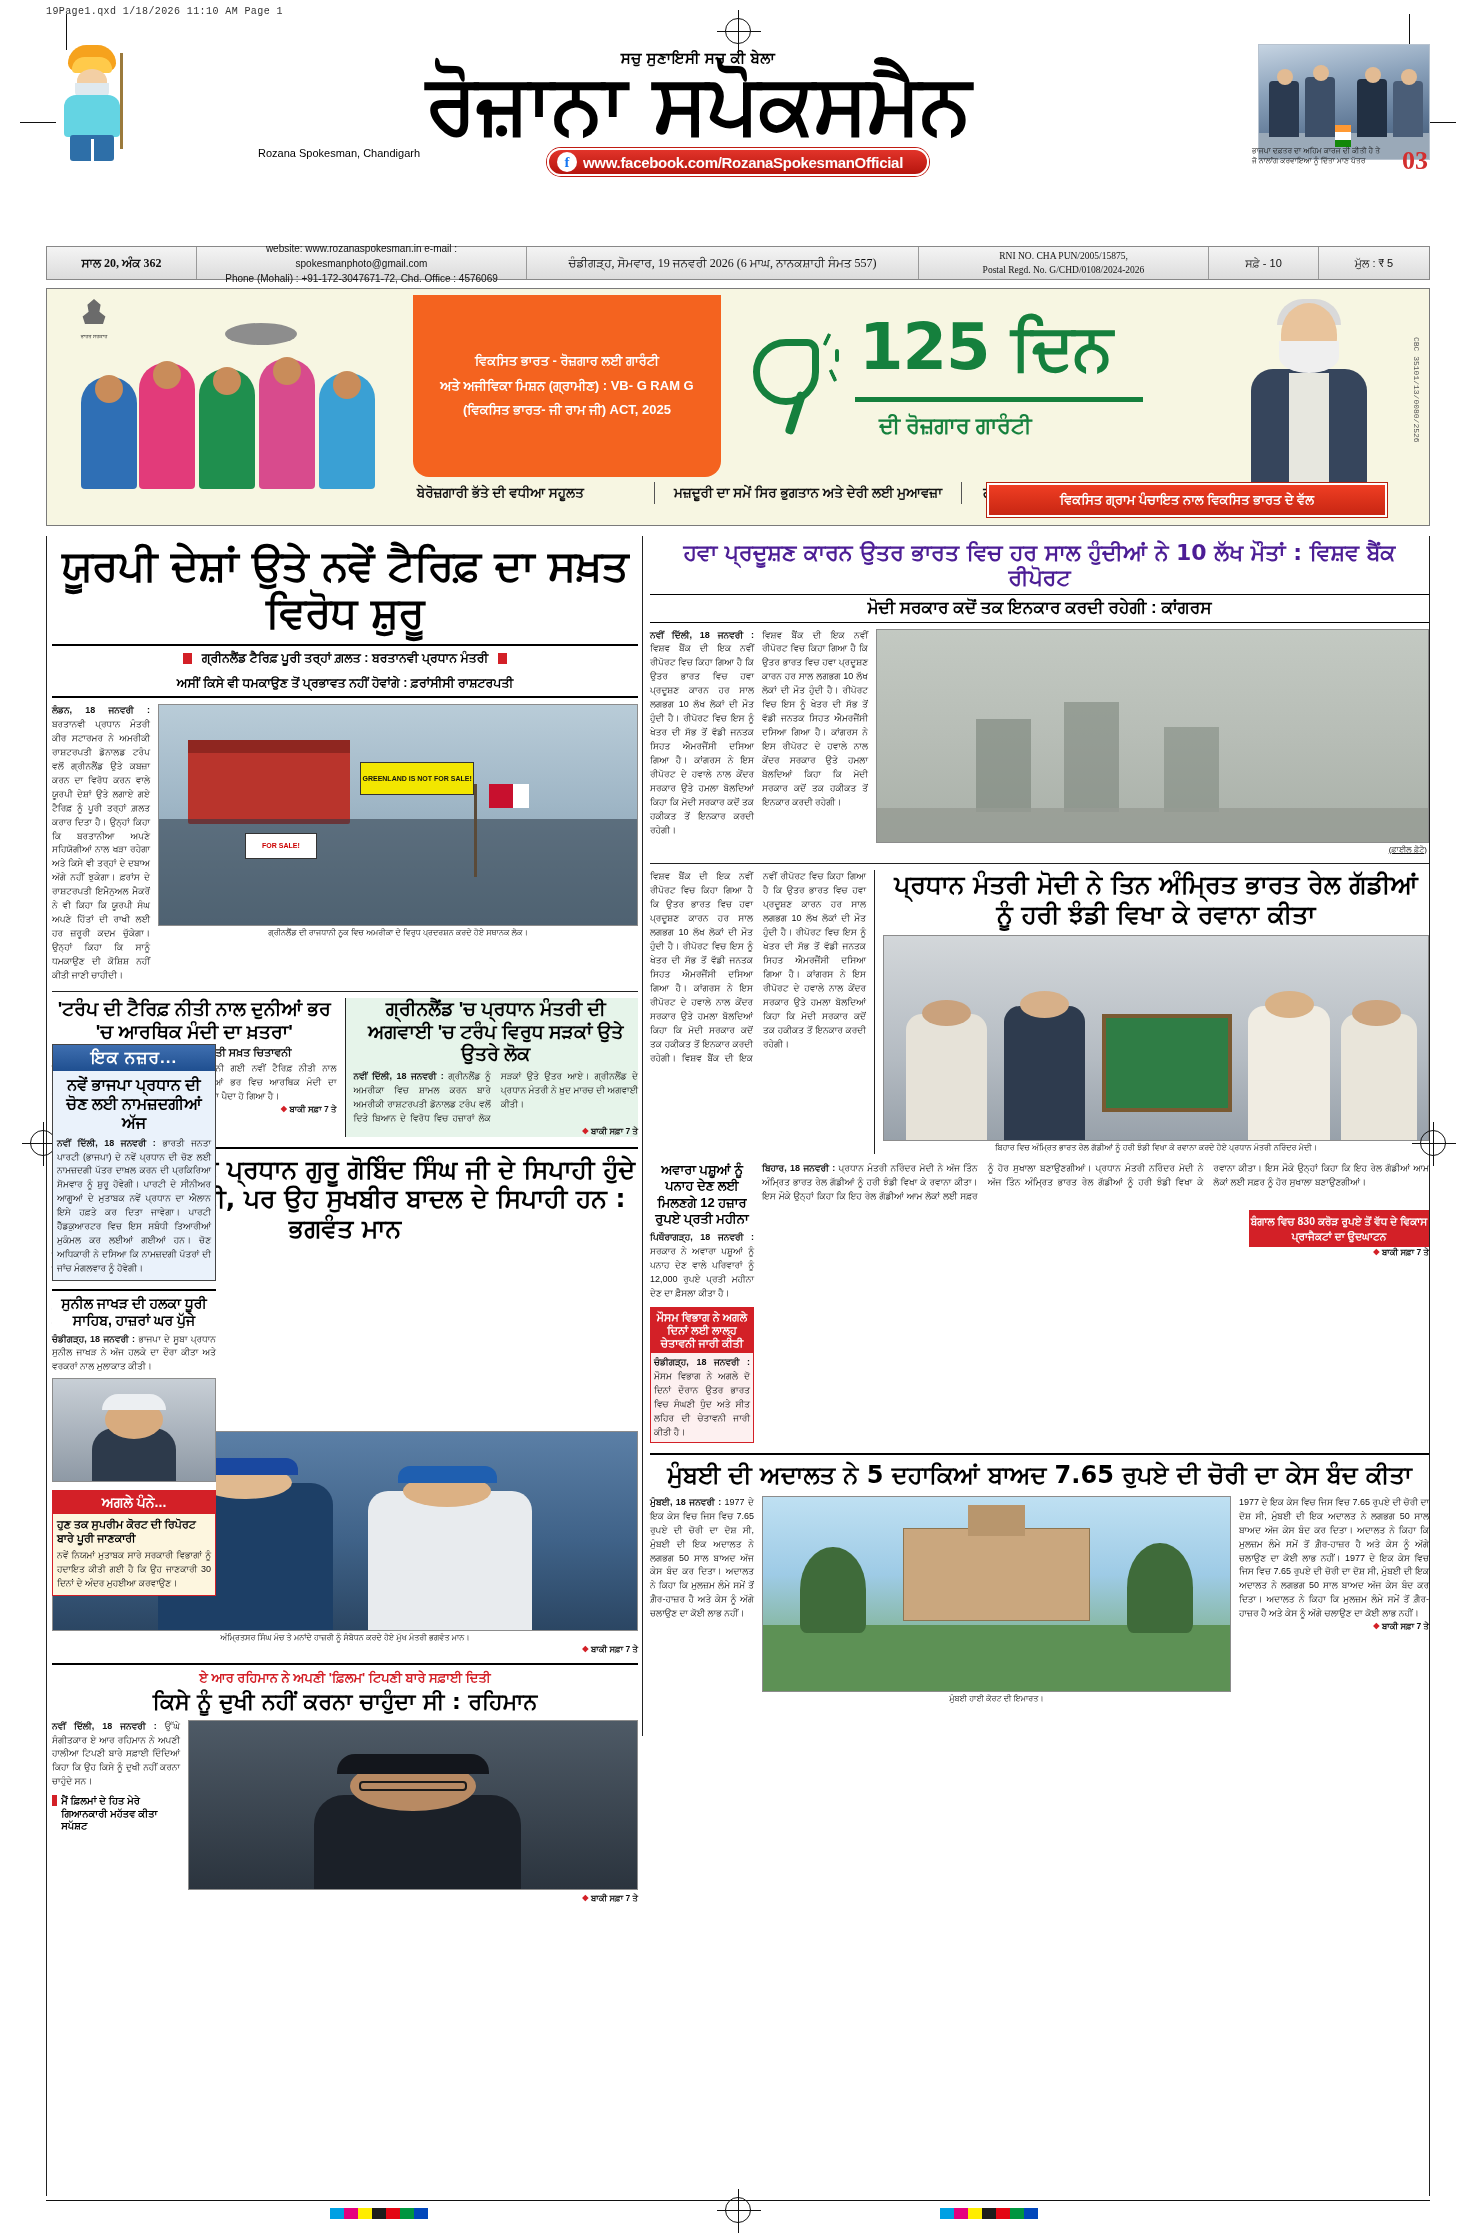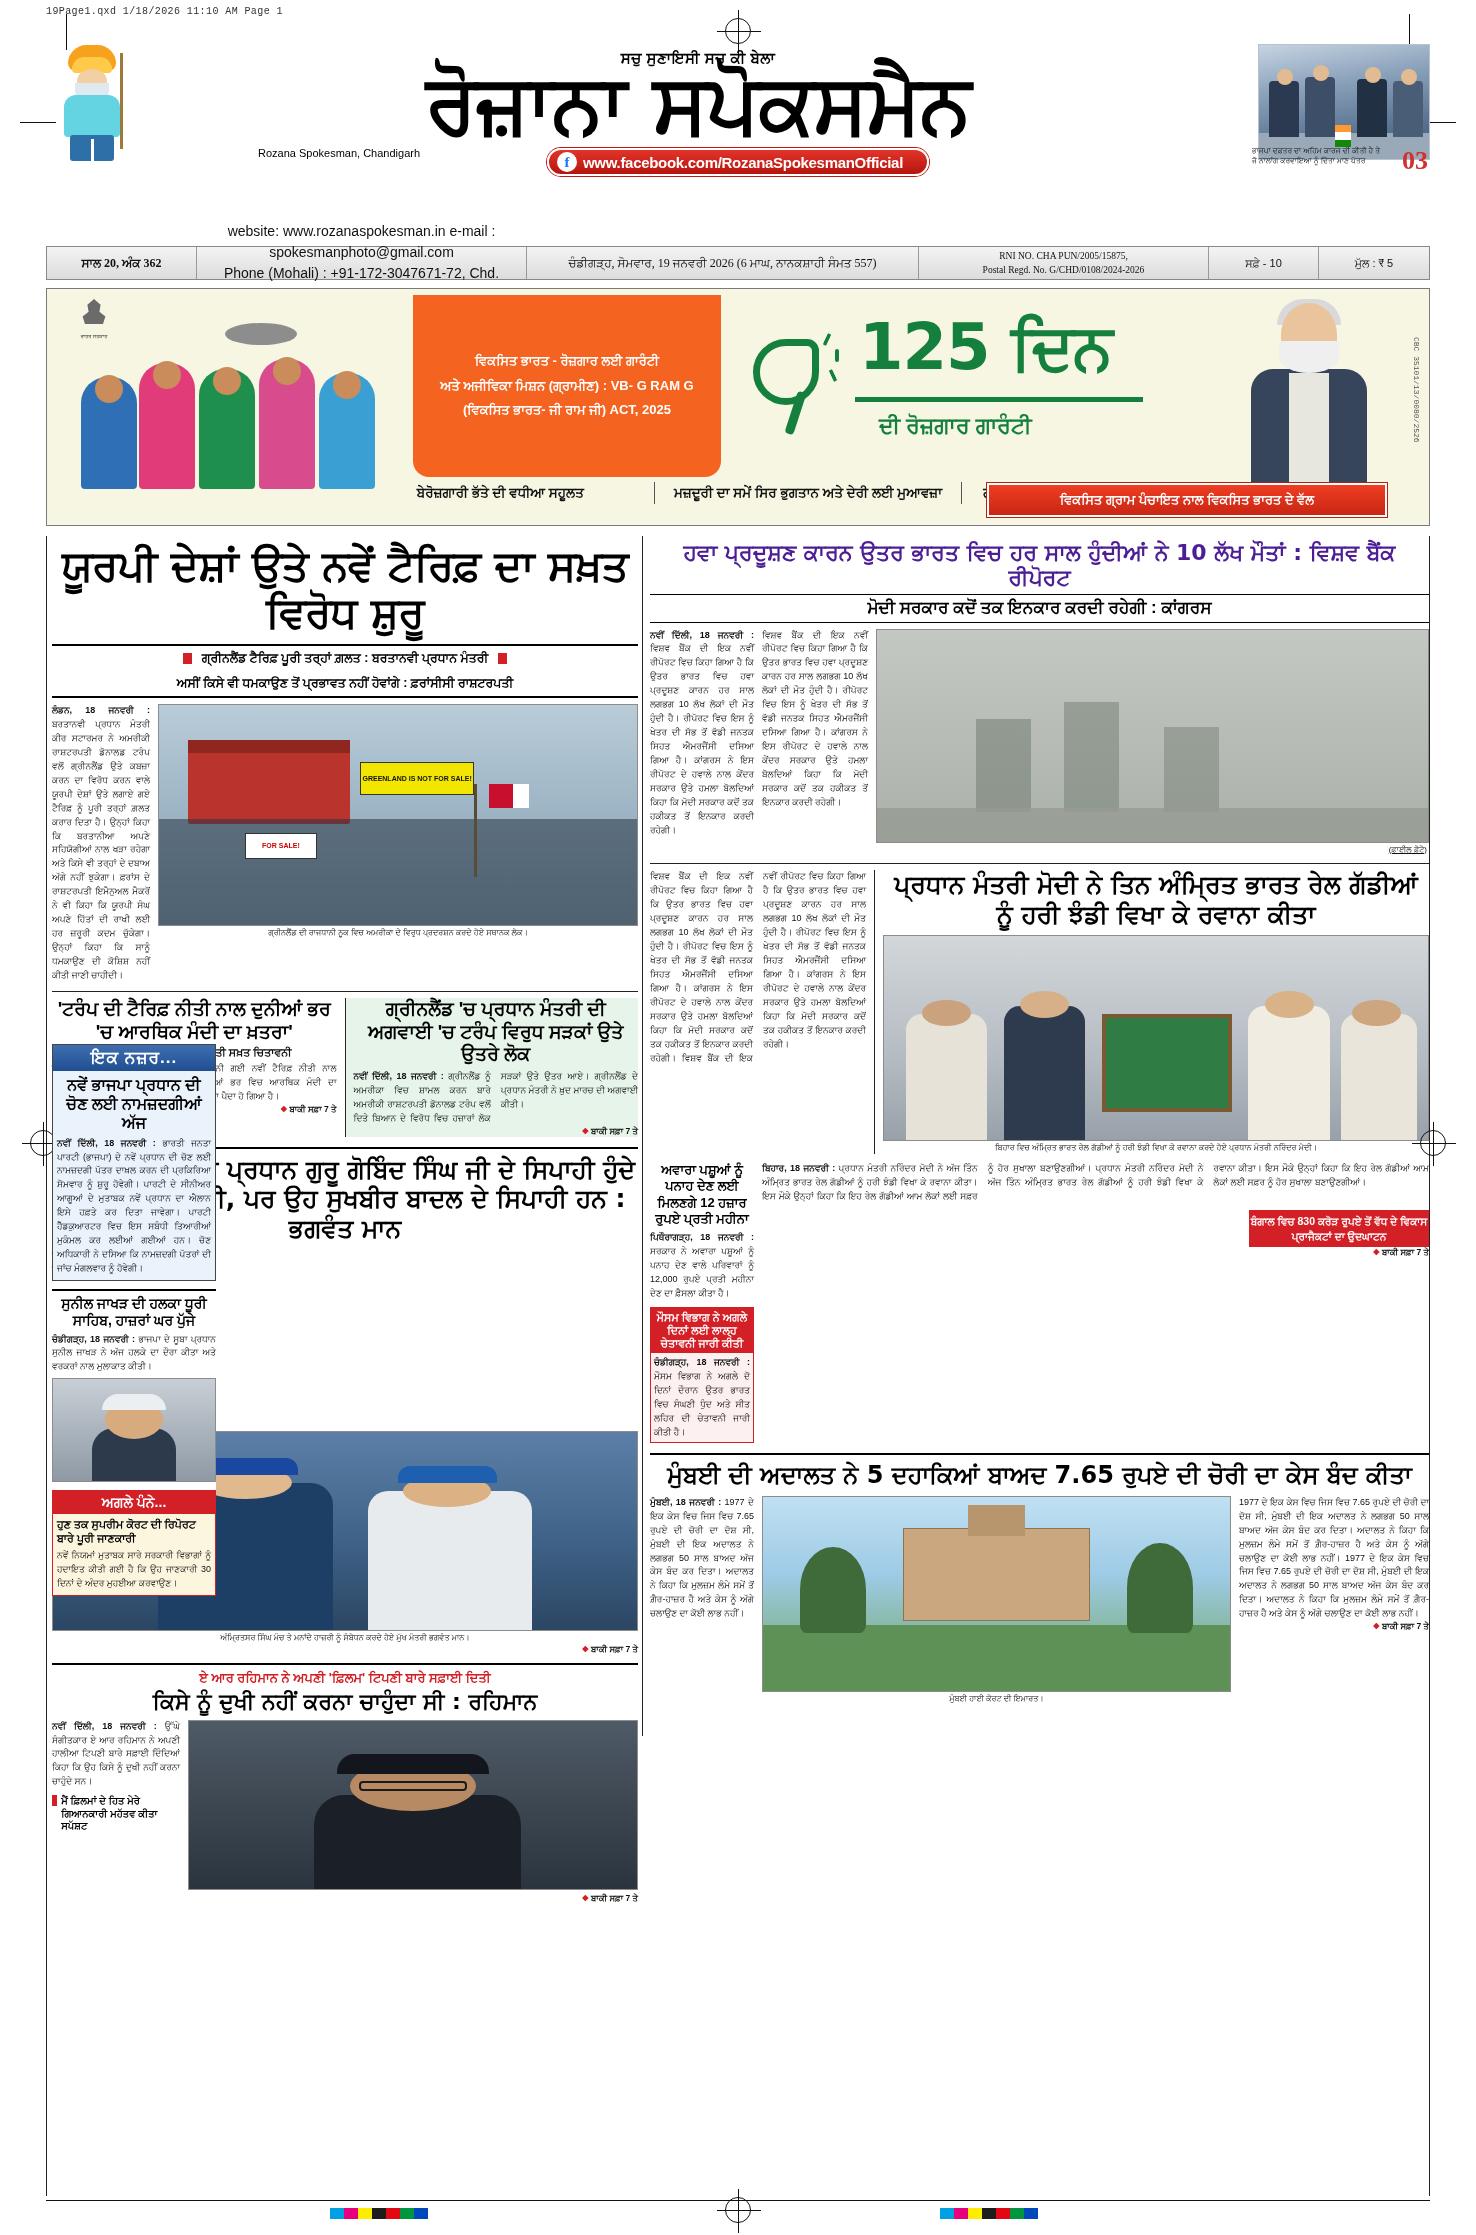--- a/index.html
+++ b/index.html
@@ -146,21 +146,21 @@
     background: linear-gradient(#f4f4f4,#dcdcdc);
     border: 1px solid #888;
     display: flex; align-items: stretch; font-size: 9px; color: #111;
   }
   .info-cell {
     display: flex; flex-direction: column; justify-content: center;
     padding: 0 8px; border-right: 1px solid #9a9a9a; text-align: center;
   }
   .info-cell:last-child { border-right: none; }
   .info-c1 { width: 150px; font-size: 12px; font-weight: bold; font-family:"Liberation Serif",serif;}
-  .info-c2 { width: 330px; font-size: 14px; line-height: 1.5; }
+  .info-c2 { width: 330px; font-size: 10px; line-height: 1.5; }
   .info-c3 { flex: 1; font-size: 12px; font-family:"Liberation Serif",serif; }
   .info-c4 { width: 290px; font-size: 9.5px; line-height: 1.5; font-family:"Liberation Serif",serif;}
   .info-c5 { width: 110px; font-size: 11px; }
   .info-c6 { width: 110px; font-size: 11px; }
 
   
   .ad-banner {
     position: absolute; left: 46px; top: 288px; width: 1384px; height: 238px;
     background: #f7f6e2; border: 1px solid #7a7a7a; overflow: hidden; padding-left: 23px;
   }

